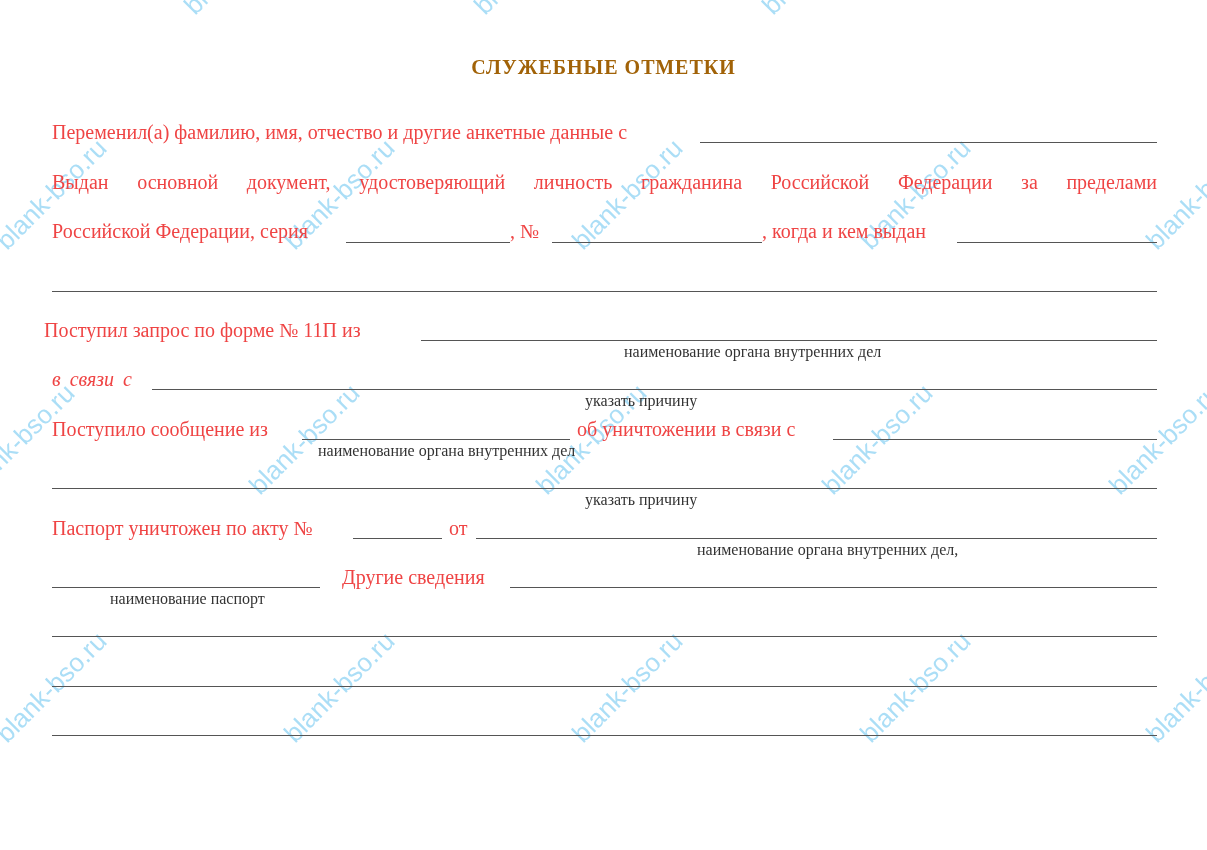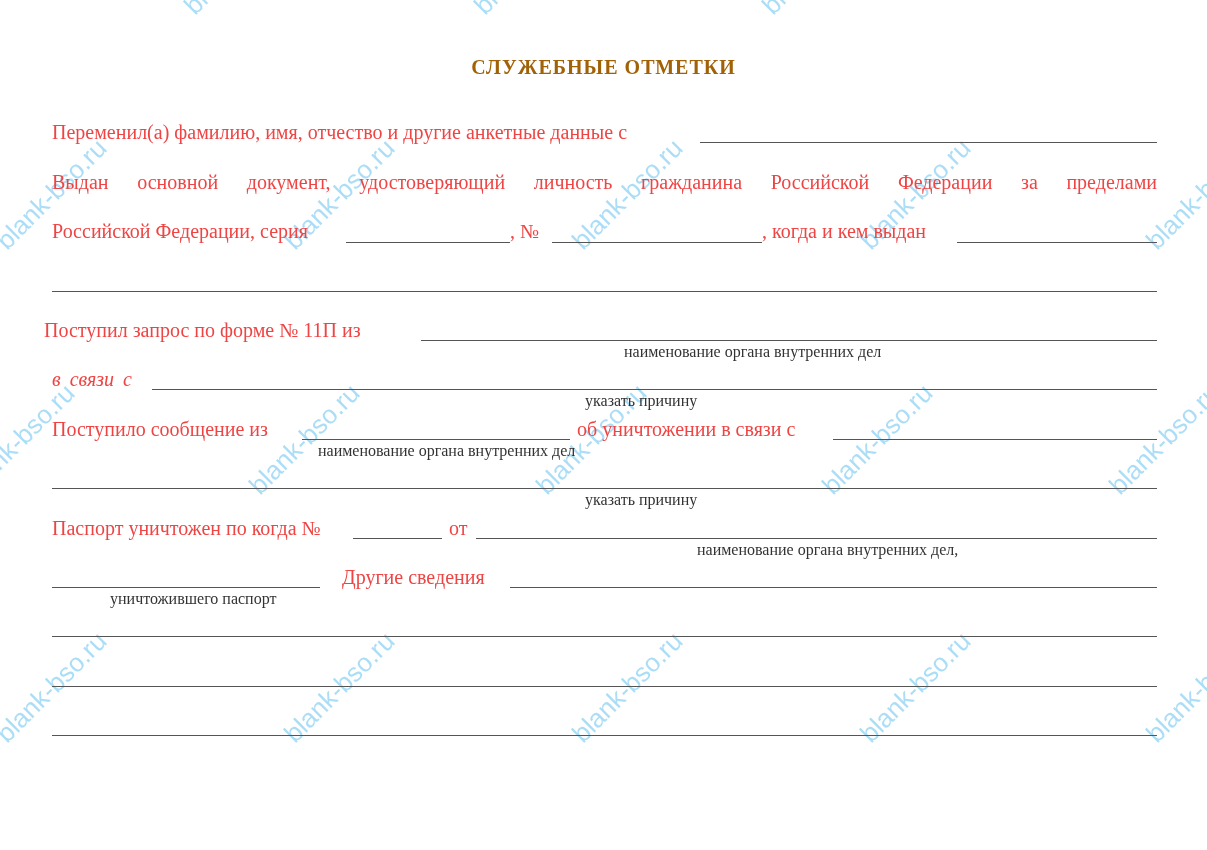--- a/index.html
+++ b/index.html
@@ -67,26 +67,26 @@
 <div class="cap" style="left:585px; top:392px;">указать причину</div>
 
 <div class="abs t" style="left:52px; top:417px;">Поступило сообщение из</div>
 <div class="line" style="left:302px; width:268px; top:439px;"></div>
 <div class="cap" style="left:318px; top:442px;">наименование органа внутренних дел</div>
 <div class="abs t" style="left:577px; top:417px;">об уничтожении в связи с</div>
 <div class="line" style="left:833px; width:324px; top:439px;"></div>
 <div class="line" style="left:52px; width:1105px; top:488px;"></div>
 <div class="cap" style="left:585px; top:491px;">указать причину</div>
 
-<div class="abs t" style="left:52px; top:516px;">Паспорт уничтожен по когда №</div>
+<div class="abs t" style="left:52px; top:516px;">Паспорт уничтожен по акту №</div>
 <div class="line" style="left:353px; width:89px; top:538px;"></div>
 <div class="abs t" style="left:449px; top:516px;">от</div>
 <div class="line" style="left:476px; width:681px; top:538px;"></div>
 <div class="cap" style="left:697px; top:541px;">наименование органа внутренних дел,</div>
 
 <div class="line" style="left:52px; width:268px; top:587px;"></div>
-<div class="cap" style="left:110px; top:590px;">уничтожившего паспорт</div>
+<div class="cap" style="left:110px; top:590px;">наименование паспорт</div>
 <div class="abs t" style="left:342px; top:565px;font-family:Liberation Serif, serif;">Другие сведения</div>
 <div class="line" style="left:510px; width:647px; top:587px;"></div>
 
 <div class="line" style="left:52px; width:1105px; top:636px;"></div>
 <div class="line" style="left:52px; width:1105px; top:686px;"></div>
 <div class="line" style="left:52px; width:1105px; top:735px;"></div>
 
 </body></html>

